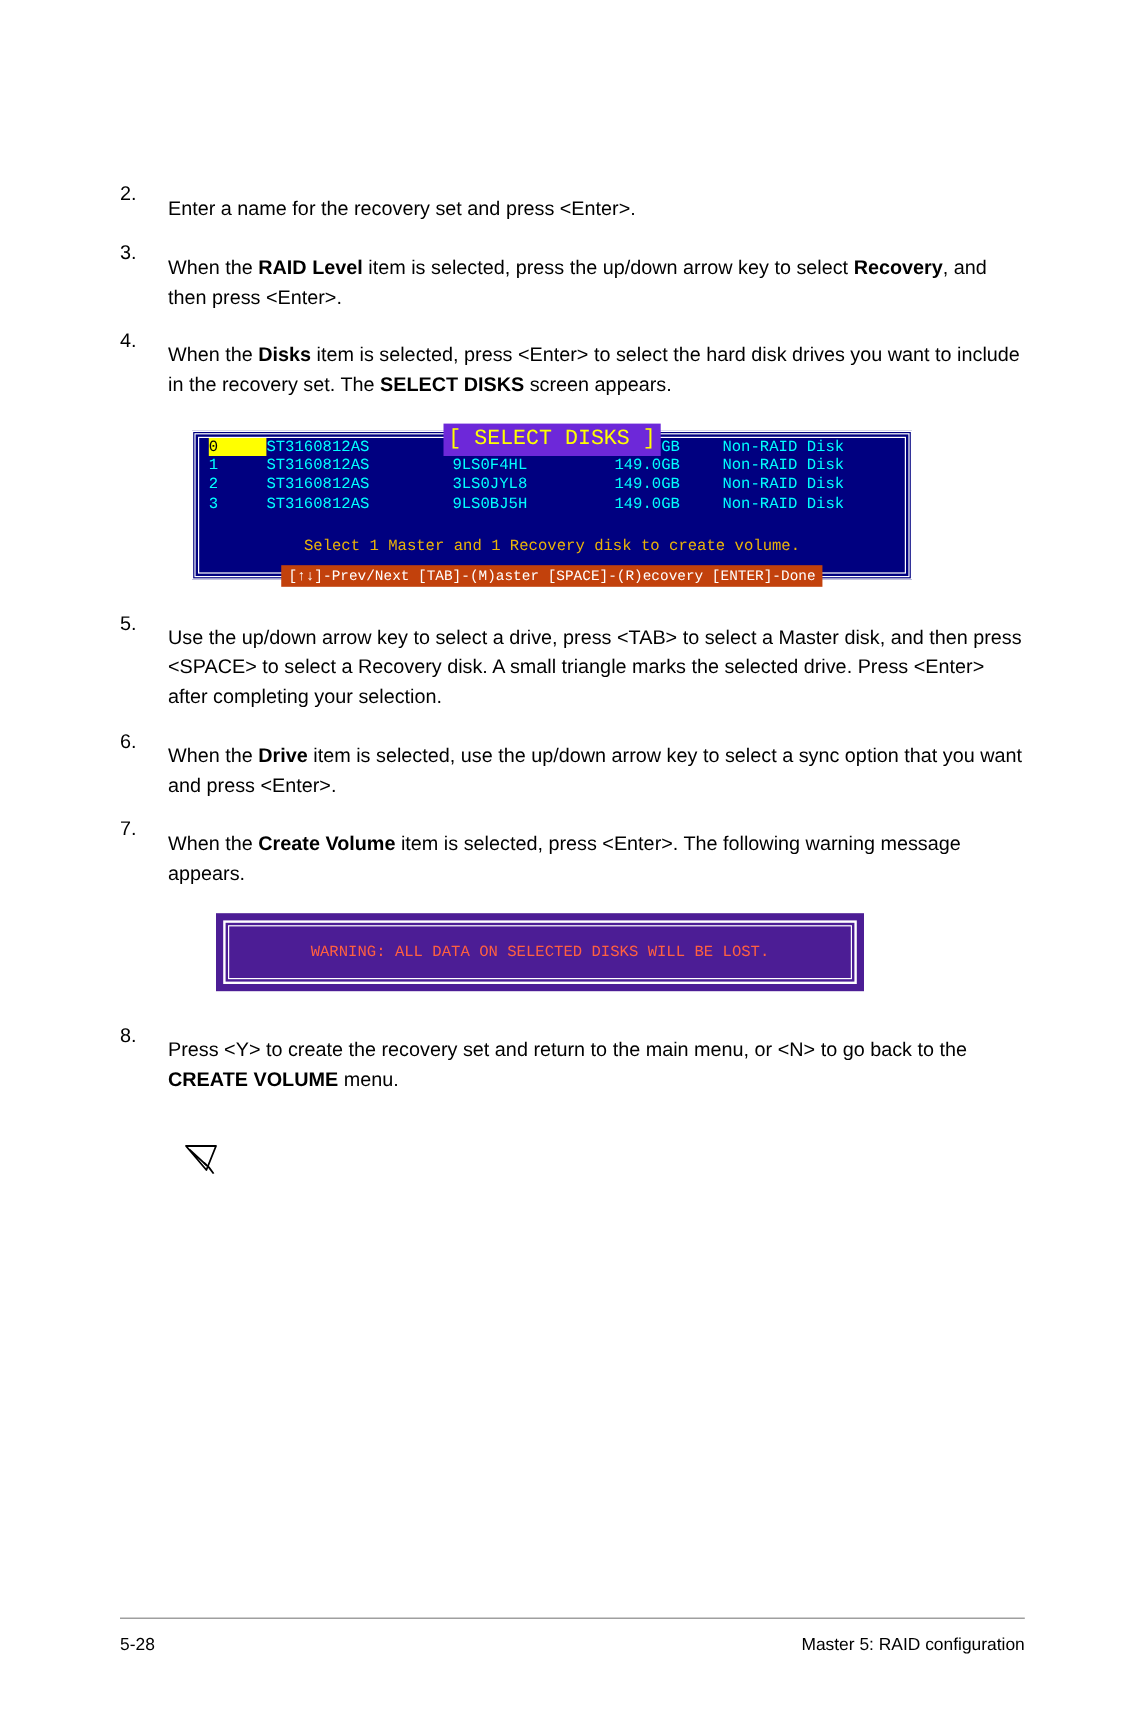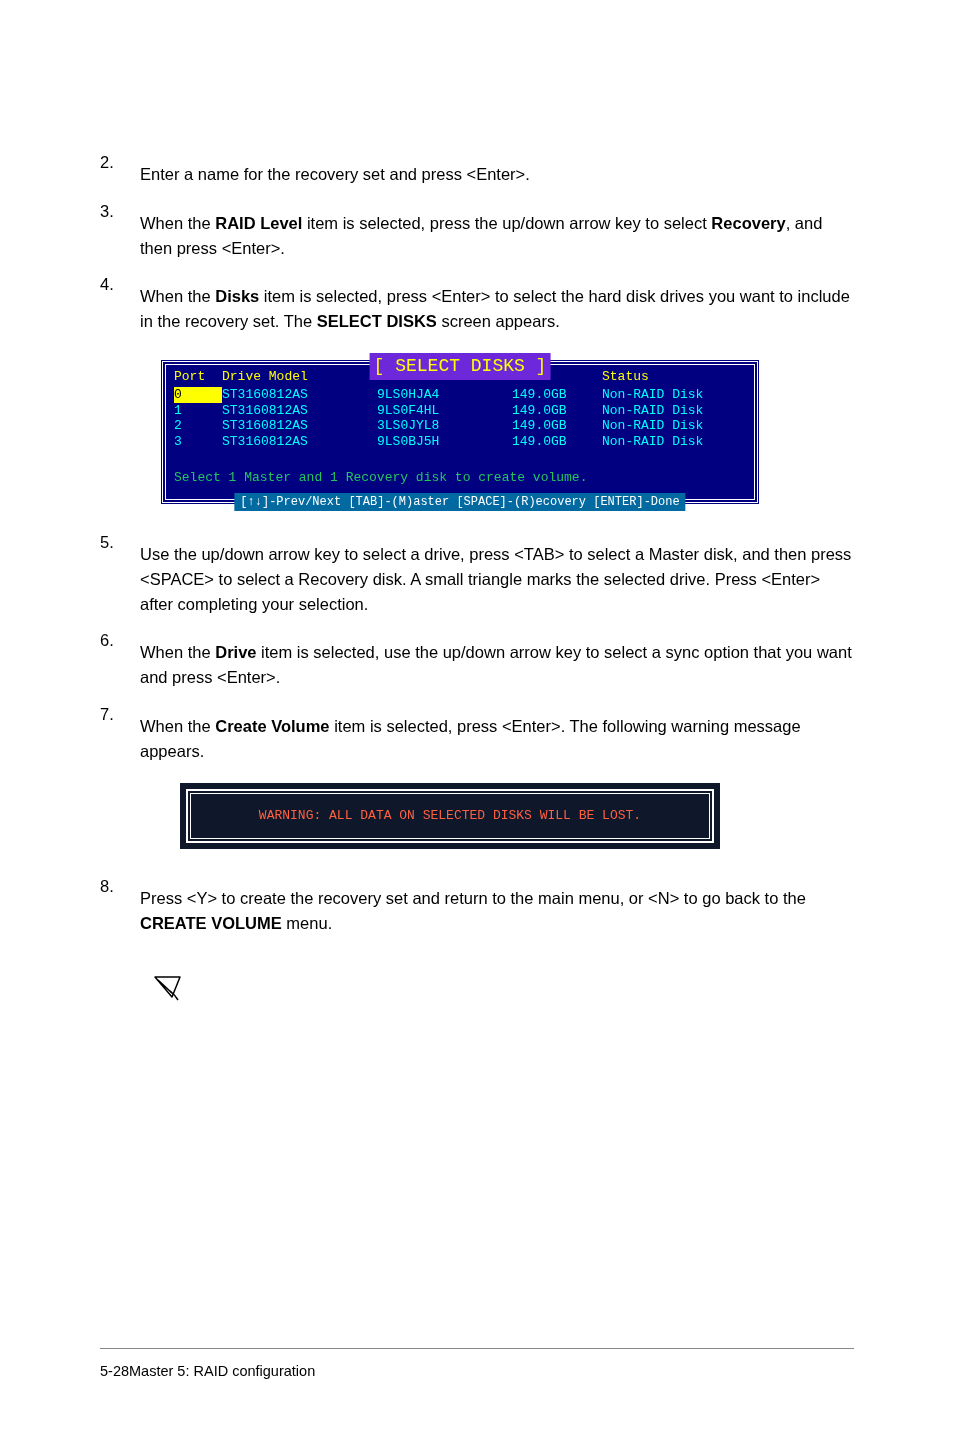--- a/index.html
+++ b/index.html
@@ -64,38 +64,39 @@
     .term-row.selected .col-port {
       background: #ffff00;
       color: #000;
     }
     .col-port { width: 48px; }
     .col-model { width: 155px; }
     .col-serial { width: 135px; }
     .col-size { width: 90px; }
     .col-status { flex: 1; }
     .term-msg {
+      text-align: center;
       padding: 18px 8px 12px 8px;
-      color: #22c55e;
+      color: #eab308;
     }
     .term-footer {
       text-align: center;
       position: absolute;
       bottom: -9px;
       left: 50%;
       transform: translateX(-50%);
-      background: #0369a1;
+      background: #c2410c;
       padding: 0 6px;
       font-size: 12px;
       white-space: nowrap;
     }
     .warning-box {
       margin: 20px auto 25px 80px;
       width: 540px;
-      background: #0f172a;
+      background: #4c1d95;
       padding: 6px;
     }
     .warning-border-outer {
       border: 2px solid #fff;
       padding: 2px;
     }
     .warning-border-inner {
       border: 1px solid #fff;
       padding: 12px 8px;
       text-align: center;
@@ -122,21 +123,21 @@
       padding: 10px 0;
       font-size: 15.5px;
       line-height: 1.4;
     }
     .footer-row {
       position: absolute;
       bottom: 55px;
       left: 100px;
       right: 100px;
       display: flex;
-      justify-content: flex-start;
+      justify-content: space-between;
       font-size: 14.5px;
       border-top: 1px solid #888;
       padding-top: 12px;
     }
   </style>
 </head>
 <body>
 
 <ol class="step-list">
     <li class="step-item">
@@ -149,27 +150,20 @@
     </li>
     <li class="step-item">
       <span class="step-num">4.</span>
       <span class="step-text">When the <b>Disks</b> item is selected, press &lt;Enter&gt; to select the hard disk drives you want to include in the recovery set. The <b>SELECT DISKS</b> screen appears.</span>
     </li>
   </ol>
 
 <div class="terminal-box">
   <div class="term-title">[ SELECT DISKS ]</div>
   <div class="terminal-inner">
-    <div class="term-headers">
-      <span class="col-port">Port</span>
-      <span class="col-model">Drive Model</span>
-      <span class="col-serial">Serial #</span>
-      <span class="col-size">Size</span>
-      <span class="col-status">Status</span>
-    </div>
     <div>
         <div class="term-row selected">
           <span class="col-port">0</span>
           <span class="col-model">ST3160812AS</span>
           <span class="col-serial">9LS0HJA4</span>
           <span class="col-size">149.0GB</span>
           <span class="col-status">Non-RAID Disk</span>
         </div>
         <div class="term-row">
           <span class="col-port">1</span>

